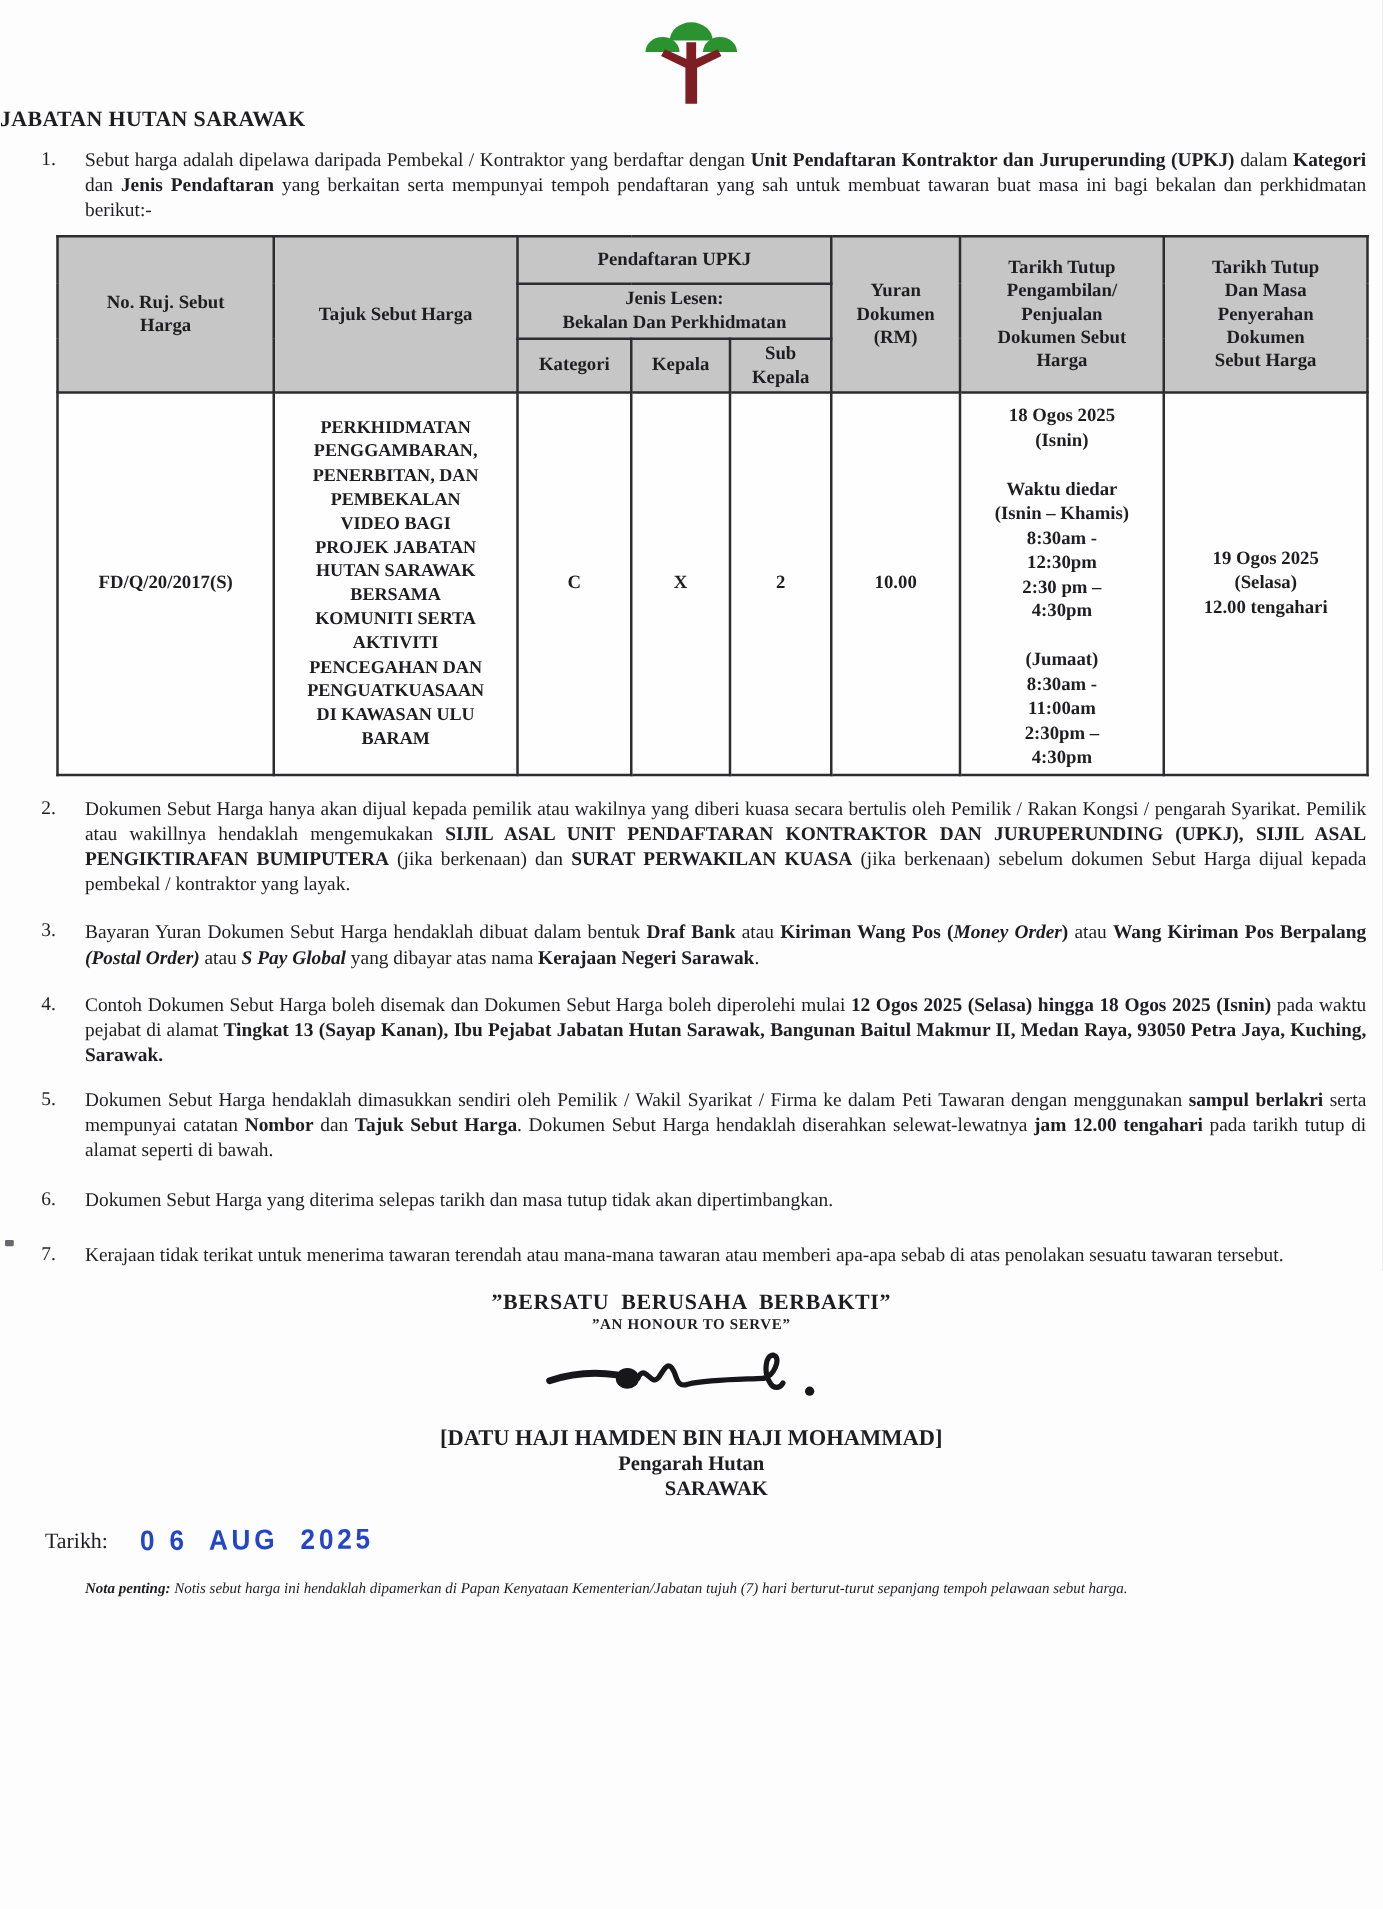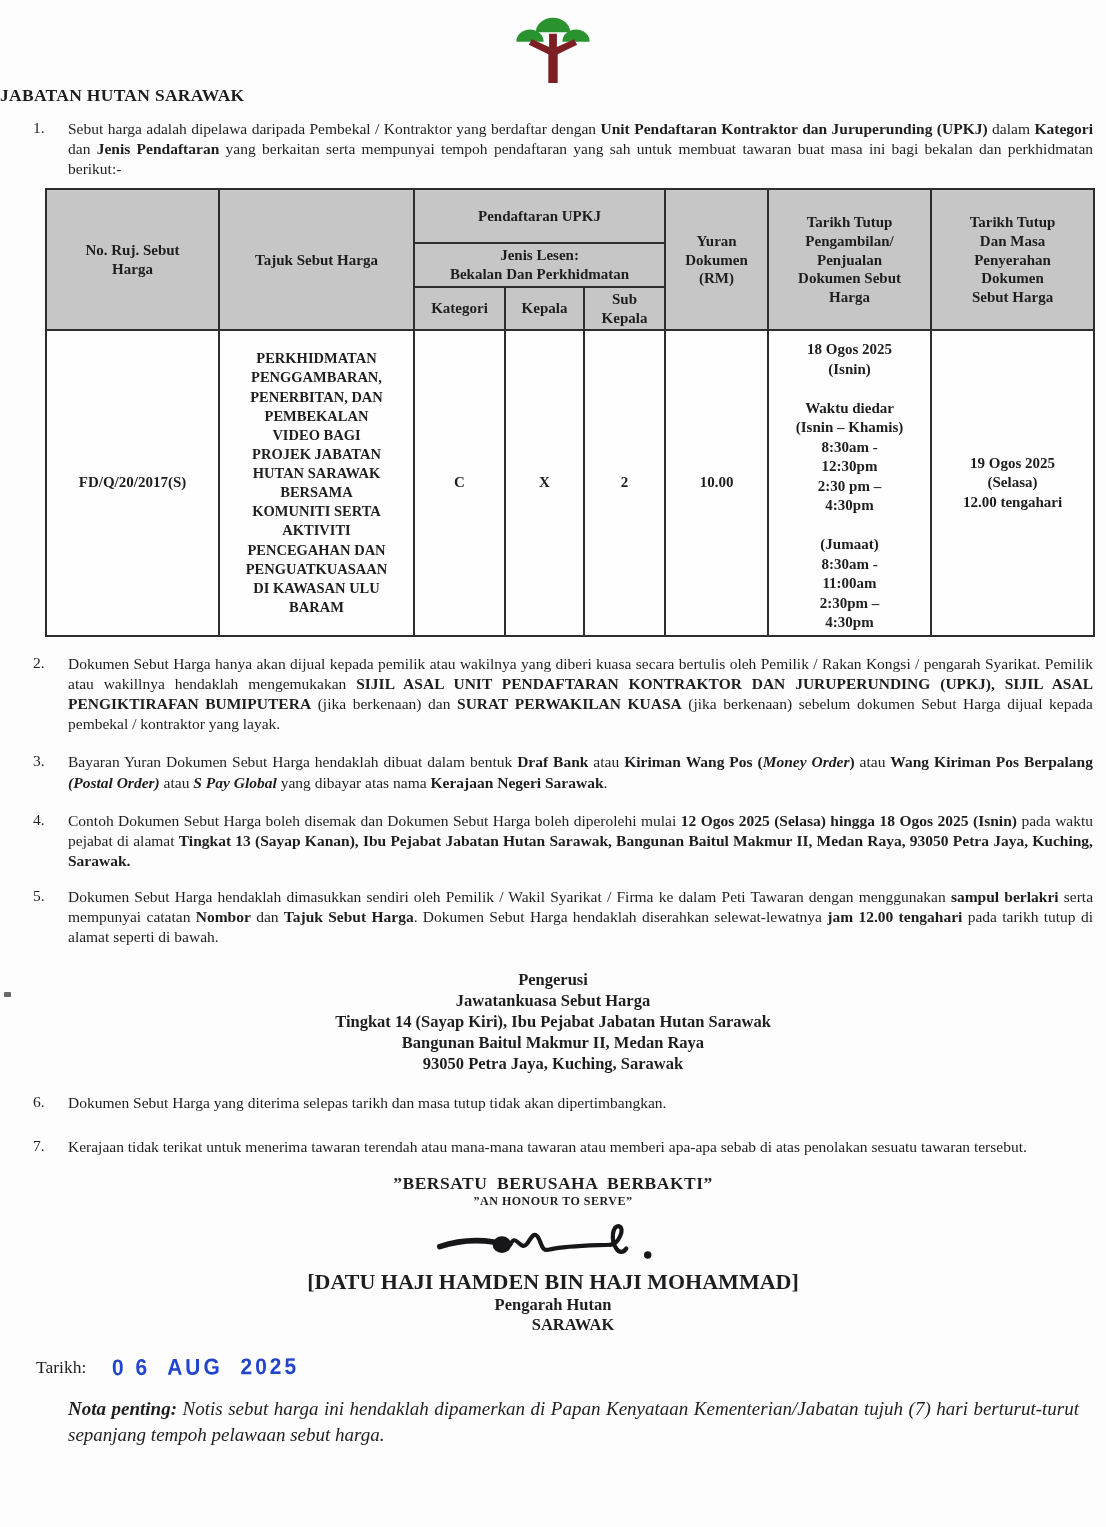--- a/index.html
+++ b/index.html
@@ -31,54 +31,54 @@
 
   
   .table-wrap { margin:9px 0 0 45px; width:1048px; }
   table { border-collapse:collapse; table-layout:fixed; width:100%; }
   th,td { border:2px solid #2d2d2f; padding:2px 4px; }
   th {
     background:#c6c6c6; font-weight:bold; font-size:15px;
     text-align:center; vertical-align:middle; line-height:1.25;
     white-space:pre-line;
   }
-  tr.h1 th { height:54px; }
+  tr.h1 th { height:38px; }
   tr.h2 th { height:40px; }
   tr.h3 th { height:42px; }
   td { background:#fefefe; font-weight:bold; font-size:15px; text-align:center;
        vertical-align:middle; line-height:1.3; white-space:pre-line; }
   td.cell-tajuk { font-size:14.5px; line-height:1.32; }
   td.cell-pengambilan { vertical-align:top; padding-top:9px; }
   tr.body-row td { height:288px; }
 
   
   .address { margin-top:21px; text-align:center; font-weight:bold; font-size:16.5px; line-height:1.28; }
   .motto { margin-top:16px; text-align:center; }
   .motto-1 { font-weight:bold; font-size:17.5px; white-space:pre; letter-spacing:.5px; }
   .motto-2 { font-weight:bold; font-size:12px; letter-spacing:.5px; }
 
   .sig-block { text-align:center; margin-top:6px; }
   .sig-svg { display:block; margin:0 auto; width:270px; height:52px; }
-  .sig-name  { font-weight:bold; font-size:22px; margin-top:2px; }
+  .sig-name  { font-weight:bold; font-size:18px; margin-top:15px; }
   .sig-title { font-weight:bold; font-size:16.5px; }
   .sig-org   { font-weight:bold; font-size:16.5px;padding-left:40px; }
 
   
   .date-line { margin:20px 0 0 36px; display:flex; align-items:center; }
   .date-label { font-size:17.5px; }
   .date-stamp {
     margin-left:26px;
     font-family:"Liberation Sans","DejaVu Sans",sans-serif;
     font-weight:bold; font-size:21px; letter-spacing:3px;
     color:#2345cb; white-space:pre;
     transform:scaleY(1.08) rotate(-.4deg);
   }
 
   
-  .note { margin:17px 27px 0 68px; font-size:19px; line-height:1.35; text-align:justify; }
+  .note { margin:17px 27px 0 68px; font-size:12px; line-height:1.35; text-align:justify; }
 
   
   .ink-speck { position:absolute; left:4px; top:992px; width:7px; height:5px;
                background:#4c4c52; border-radius:1px; opacity:.85; }
 </style>
 </head>
 <body>
 
 <div class="page">
 
@@ -196,27 +196,20 @@
     <div class="para" style="margin-top:18px">
       <span class="num">4.</span>
       <div class="ptext"><span>Contoh Dokumen Sebut Harga boleh disemak dan Dokumen Sebut Harga boleh diperolehi mulai </span><span class="b">12 Ogos 2025 (Selasa) hingga 18 Ogos 2025 (Isnin)</span><span> pada waktu pejabat di alamat </span><span class="b">Tingkat 13 (Sayap Kanan), Ibu Pejabat Jabatan Hutan Sarawak, Bangunan Baitul Makmur II, Medan Raya, 93050 Petra Jaya, Kuching, Sarawak.</span></div>
     </div>
     <div class="para" style="margin-top:16px">
       <span class="num">5.</span>
       <div class="ptext"><span>Dokumen Sebut Harga hendaklah dimasukkan sendiri oleh Pemilik / Wakil Syarikat / Firma ke dalam Peti Tawaran dengan menggunakan </span><span class="b">sampul berlakri</span><span> serta mempunyai catatan </span><span class="b">Nombor</span><span> dan </span><span class="b">Tajuk Sebut Harga</span><span>. Dokumen Sebut Harga hendaklah diserahkan selewat-lewatnya </span><span class="b">jam 12.00 tengahari</span><span> pada tarikh tutup di alamat seperti di bawah.</span></div>
     </div>
   </div>
 
-  <div class="address">
-    <div>Pengerusi</div>
-    <div>Jawatankuasa Sebut Harga</div>
-    <div>Tingkat 14 (Sayap Kiri), Ibu Pejabat Jabatan Hutan Sarawak</div>
-    <div>Bangunan Baitul Makmur II, Medan Raya</div>
-    <div>93050 Petra Jaya, Kuching, Sarawak</div>
-  </div>
 
   <div class="paras">
     <div class="para" style="margin-top:19px">
       <span class="num">6.</span>
       <div class="ptext"><span>Dokumen Sebut Harga yang diterima selepas tarikh dan masa tutup tidak akan dipertimbangkan.</span></div>
     </div>
     <div class="para" style="margin-top:24px">
       <span class="num">7.</span>
       <div class="ptext"><span>Kerajaan tidak terikat untuk menerima tawaran terendah atau mana-mana tawaran atau memberi apa-apa sebab di atas penolakan sesuatu tawaran tersebut.</span></div>
     </div>

